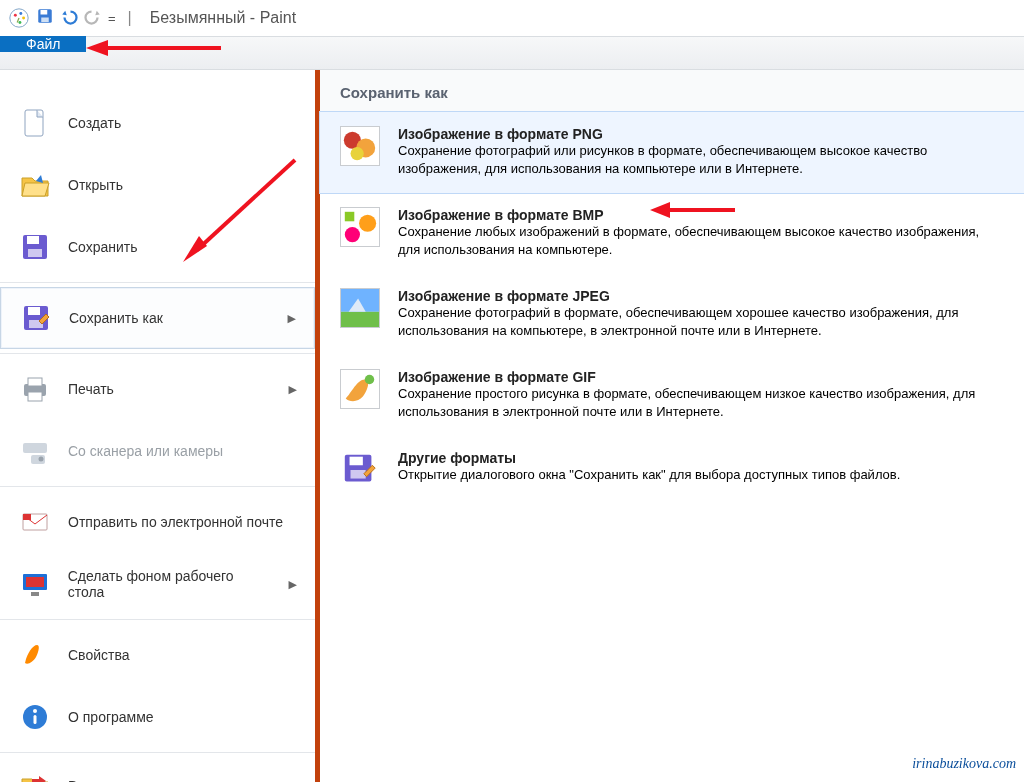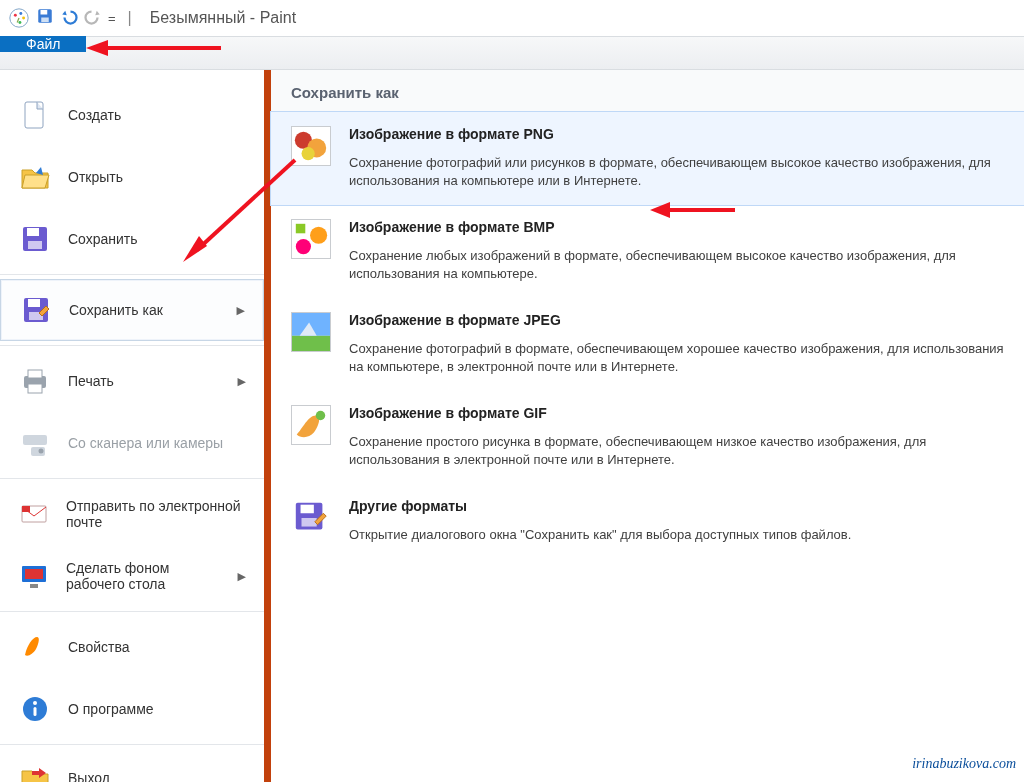--- a/index.html
+++ b/index.html
@@ -13,21 +13,21 @@
   .titlebar .title { color: #555; font-size: 16px; margin-left: 6px; }
 
   
   .tabstrip { height: 34px; background: linear-gradient(#f7f8f9,#eceef1); border-bottom: 1px solid #d9dde1; display: flex; align-items: flex-start; }
   .file-tab { background:#0a6fc2; color:#fff; padding:0 26px; display:flex; align-items:center; font-size:14px; cursor:pointer; }
   .cmd-area { flex:1; border-bottom:1px solid #d9dde1; position:relative; }
   .cmd-area::after { content:""; position:absolute; right:190px; top:0; bottom:0; border-right:1px solid #c9ccd0; }
 
   
   .backstage { display:flex; height: calc(782px - 36px - 34px); }
-  .bs-left  { width: 271px; background:#fff; border-right:7px solid #c2410c; padding-top:14px; }
+  .bs-left  { width: 320px; background:#fff; border-right:5px solid #c2410c; padding-top:22px; }
   .bs-right { flex:1; background:#fff; }
 
   .bs-item { display:flex; align-items:center; gap:16px; height:62px; padding:0 18px; cursor:pointer; position:relative; }
   .bs-item.short { height:58px; }
   .bs-item.disabled { color:#9aa0a6; cursor:default; }
   .bs-item .lbl { font-size:14px; color:#333; }
   .bs-item.disabled .lbl { color:#9aa0a6; }
   .bs-item.selected { background:#fcfdfe; border:1px solid #c7d6e6; }
   .bs-item.selected::before { content:""; position:absolute; inset:0; box-shadow: inset 0 0 0 1px #eef3fa; }
   .bs-item .sub-arrow { margin-left:auto; color:#666; font-size:11px; }
@@ -36,21 +36,21 @@
   .bs-icon { width:34px; height:34px; display:flex; align-items:center; justify-content:center; }
   .bs-icon svg { width:32px; height:32px; }
 
   
   .bs-head { padding:14px 20px 10px; font-size:15px; font-weight:600; color:#5a6270; border-bottom:1px solid #e3e6ea; background:#f9fafb; }
   .fmt { display:flex; gap:18px; padding:14px 20px 16px; cursor:pointer; }
   .fmt.highlight { background:#eef5ff; outline:1px solid #bfd8f7; }
   .fmt-thumb { width:40px; height:40px; flex:0 0 40px; border:1px solid #c9ccd0; background:#fafafa; display:flex; align-items:center; justify-content:center; }
   .fmt-thumb svg { width:38px; height:38px; }
   .fmt-title { font-weight:700; font-size:14px; color:#222; }
-  .fmt-desc  { font-size:13px; color:#404040; line-height:1.35; margin-top:12px; }
+  .fmt-desc  { font-size:13px; color:#000000; line-height:1.35; margin-top:0; }
 
   
   .arrow { position:absolute; pointer-events:none; }
   .arrow svg { overflow:visible; }
 
   .watermark { position:absolute; right:8px; bottom:10px; font-size:14px; color:#0a4e9b; font-style:italic; font-family: "Segoe Script", cursive; }
 </style>
 </head>
 <body>
 

